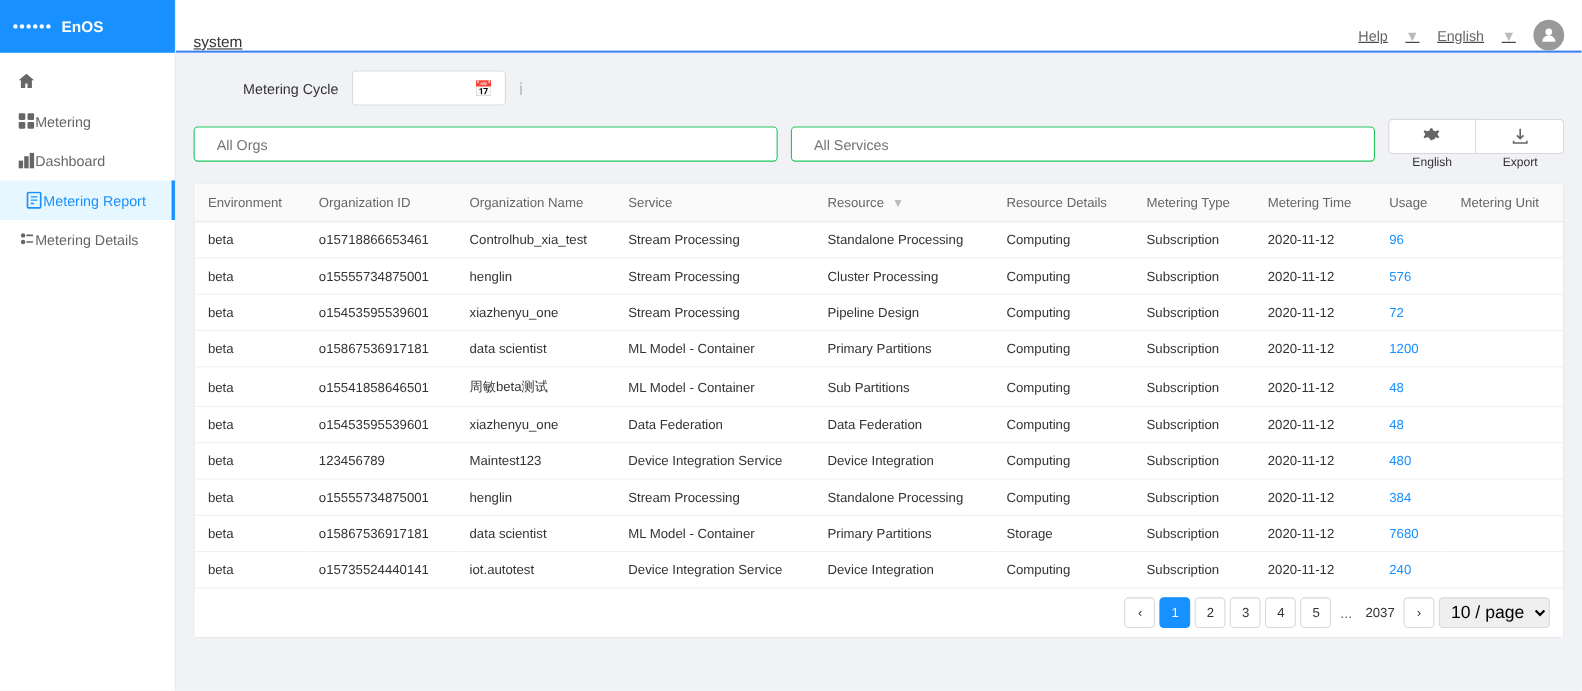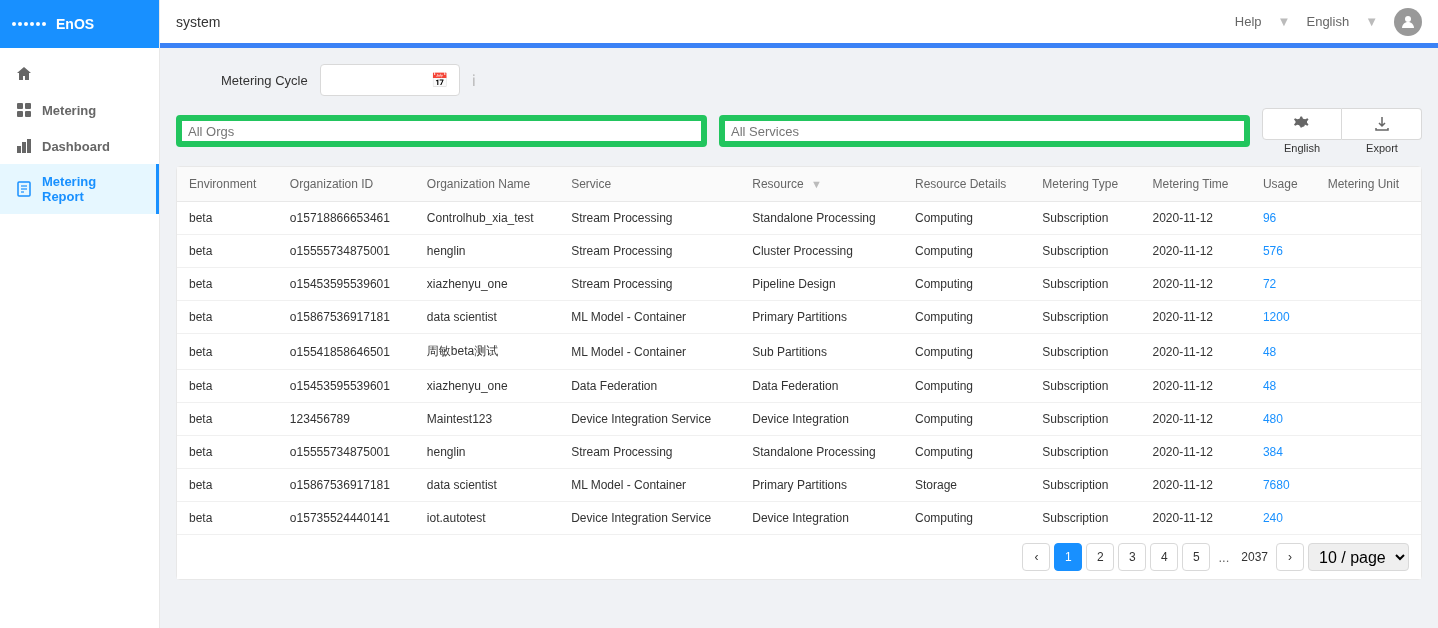--- a/index.html
+++ b/index.html
@@ -2,48 +2,48 @@
 <html><head>
   <meta charset="utf-8">
   <style>
     * { box-sizing: border-box; margin: 0; padding: 0; }
     body { font-family: -apple-system, BlinkMacSystemFont, 'Segoe UI', Arial, sans-serif; font-size: 13px; color: #333; background: #f0f2f5; display: flex; height: 628px; overflow: hidden; }
 
     
     .sidebar { width: 160px; background: #fff; border-right: 1px solid #e8e8e8; display: flex; flex-direction: column; flex-shrink: 0; }
     .sidebar-logo { background: #1890ff; height: 48px; display: flex; align-items: center; padding: 0 12px; gap: 8px; }
     .sidebar-nav { flex: 1; padding: 8px 0; }
-    .sidebar-item { display: flex; align-items: center; gap: 10px; padding: 10px 16px; cursor: pointer; color: #666; font-size: 13px; font-weight: bold; }
+    .sidebar-item { display: flex; align-items: center; gap: 0; padding: 10px 16px; cursor: pointer; color: #666; font-size: 13px; }
     .sidebar-item.active { background: #e6f7ff; color: #1890ff; border-right: 3px solid #1890ff; justify-content: center; }
     .sidebar-item-icon { width: 16px; height: 16px; display: flex; align-items: center; justify-content: center; flex-shrink: 0; }
 
     
     .main { flex: 1; display: flex; flex-direction: column; overflow: hidden; }
 
     
-    .topbar { height: 48px; background: #fff; border-bottom: 5px solid #3b82f6; display: flex; align-items: center; padding: 0 16px; gap: 12px; }
+    .topbar { height: 48px; background: #fff; border-bottom: 2px solid #3b82f6; display: flex; align-items: flex-end; padding: 0 16px; gap: 12px; text-decoration: underline; }
     .topbar-right { margin-left: auto; display: flex; align-items: center; gap: 16px; }
     .topbar-help { color: #666; font-size: 13px; cursor: pointer; }
     .topbar-lang { color: #666; font-size: 13px; cursor: pointer; }
     .topbar-avatar { width: 28px; height: 28px; border-radius: 50%; background: #999; display: flex; align-items: center; justify-content: center; color: white; font-size: 11px; }
 
     
     .content { flex: 1; padding: 16px; overflow: auto; background: #f0f2f5; }
 
     
     .filter-row { display: flex; align-items: center; gap: 12px; margin-bottom: 12px; }
     .filter-label { font-size: 13px; color: #333; white-space: nowrap; margin-left: 45px; }
     .date-input { display: flex; align-items: center; border: 1px solid #d9d9d9; border-radius: 4px; background: #fff; padding: 4px 10px; gap: 6px; height: 32px; width: 140px; }
     .date-input input { border: none; outline: none; font-size: 13px; width: 100%; }
     .date-icon { color: #bbb; font-size: 14px; }
     .info-icon { color: #bbb; font-size: 16px; cursor: pointer; }
 
     
     .search-row { display: flex; gap: 12px; margin-bottom: 12px; align-items: center; }
-    .search-input { flex: 1; border: 6px solid #22c55e; border-radius: 4px; background: #fff; padding: 6px 6px; height: 32px; font-size: 13px; color: #999; }
+    .search-input { flex: 1; border: 1px solid #22c55e; border-radius: 4px; background: #fff; padding: 6px 20px; height: 32px; font-size: 13px; color: #999; }
     .btn-icon-area { width: 80px; height: 32px; border: 1px solid #d9d9d9; background: #fff; display: flex; align-items: center; justify-content: center; cursor: pointer; }
     .btn-icon-area:first-child { border-radius: 4px 0 0 4px; }
     .btn-icon-area:last-child { border-radius: 0 4px 4px 0; border-left: none; }
 
     
     .table-wrapper { background: #fff; border: 1px solid #e8e8e8; border-radius: 4px; }
     table { width: 100%; border-collapse: collapse; }
     thead tr { background: #fafafa; }
     th { padding: 10px 12px; text-align: left; font-size: 12px; color: #666; font-weight: 500; border-bottom: 1px solid #e8e8e8; white-space: nowrap; }
     td { padding: 9px 12px; font-size: 12px; color: #333; border-bottom: 1px solid #f0f0f0; white-space: nowrap; }
@@ -110,20 +110,31 @@
     <div class="sidebar-item active">
       <div class="sidebar-item-icon">
         <svg width="16" height="16" viewBox="0 0 16 16" fill="currentColor">
             <rect x="2" y="1" width="12" height="14" rx="1" fill="none" stroke="currentColor" stroke-width="1.5"></rect>
             <line x1="5" y1="5" x2="11" y2="5" stroke="currentColor" stroke-width="1.2"></line>
             <line x1="5" y1="8" x2="11" y2="8" stroke="currentColor" stroke-width="1.2"></line>
             <line x1="5" y1="11" x2="8" y2="11" stroke="currentColor" stroke-width="1.2"></line>
           </svg>
       </div>
       <span>Metering Report</span>
+    </div>
+    <div class="sidebar-item">
+      <div class="sidebar-item-icon">
+        <svg width="16" height="16" viewBox="0 0 16 16" fill="currentColor">
+            <circle cx="5" cy="4" r="2"></circle>
+            <circle cx="5" cy="10" r="2"></circle>
+            <line x1="8" y1="4" x2="14" y2="4" stroke="currentColor" stroke-width="1.5"></line>
+            <line x1="8" y1="10" x2="14" y2="10" stroke="currentColor" stroke-width="1.5"></line>
+          </svg>
+      </div>
+      <span>Metering Details</span>
     </div>
   </nav>
 </div>
 
 <div class="main">
 
   <div class="topbar">
     <span style="color:#333;font-size:14px;">system</span>
     <div class="topbar-right">
       <span class="topbar-help">Help</span>

